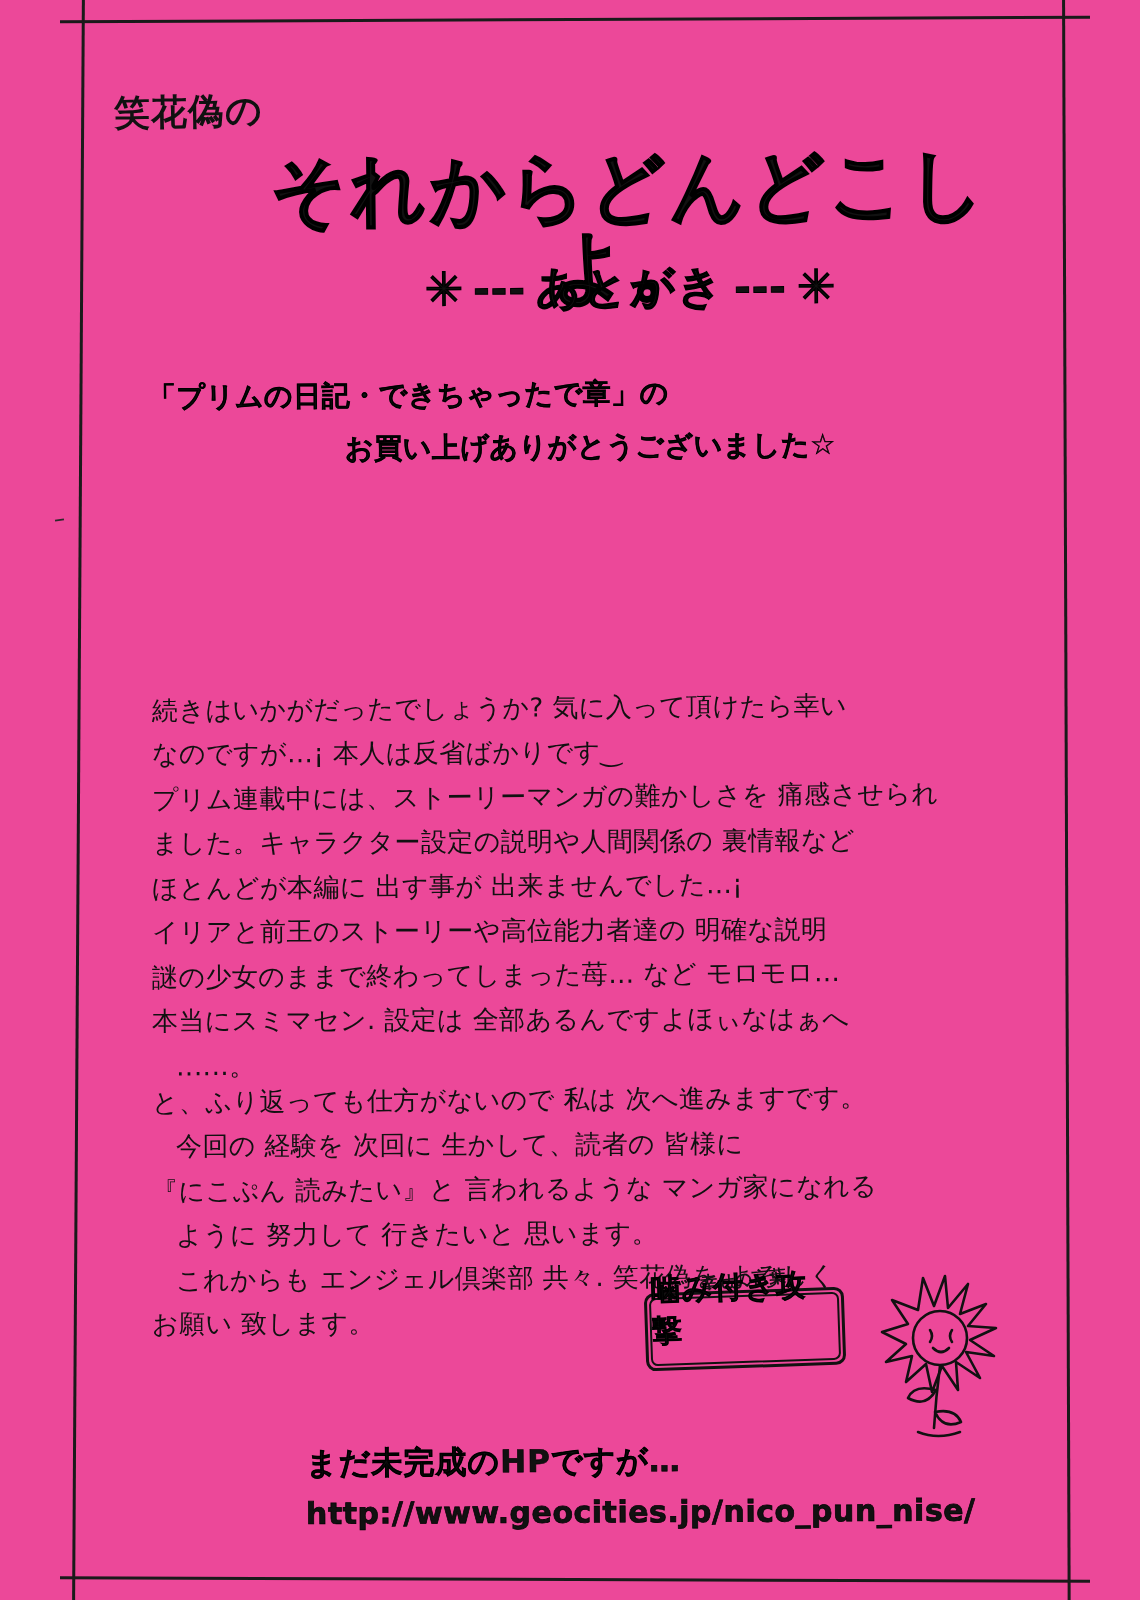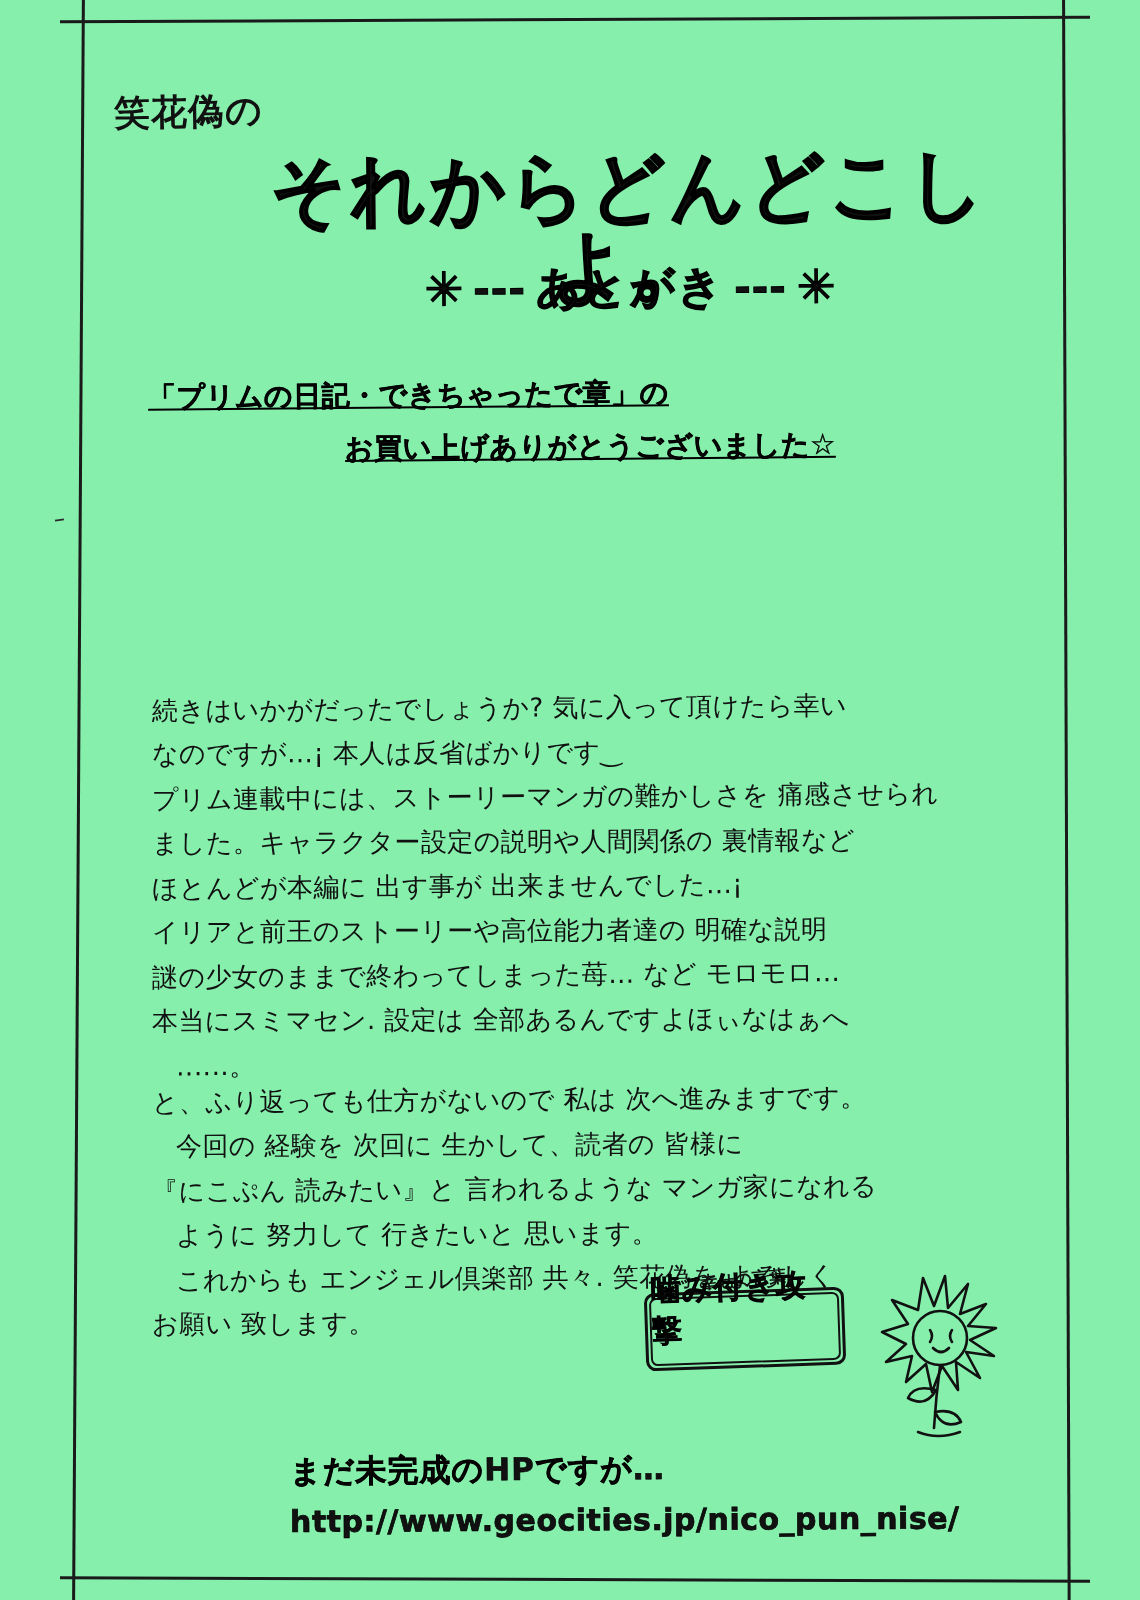--- a/index.html
+++ b/index.html
@@ -14,21 +14,21 @@
     overflow: hidden;
     font-family: "DejaVu Sans", sans-serif;
     color: #111111;
   }
 
   
   .page-sheet {
     position: absolute;
     left: 0; top: 0;
     width: 1140px; height: 1600px;
-    background: #86efac;
+    background: #ec4899;
   }
   .edge {
     position: absolute;
     background: #1a1a1a;
   }
   .edge-left {
     left: 82px; top: -20px;
     width: 3px; height: 1650px;
     transform: rotate(0.35deg);
     transform-origin: top center;
@@ -124,21 +124,20 @@
   
   .thanks {
     position: absolute;
     left: 30px;
     top: 332px;
     width: 900px;
     font-size: 28px;
     font-weight: bold;
     line-height: 1.55;
     letter-spacing: 0.5px;
-    text-decoration: underline;
     -webkit-text-stroke: 0.5px #000;
   }
   .thanks .l1 { display: block; text-align: left; padding-left: 18px; transform: rotate(-0.5deg); }
   .thanks .l2 { display: block; text-align: left; padding-left: 215px; transform: rotate(-0.5deg); margin-top: 10px; }
 
   
   .hand {
     font-family: "DejaVu Sans", sans-serif;
     font-size: 26px;
     line-height: 1.52;
@@ -213,24 +212,23 @@
     position: absolute;
     left: 760px;
     top: 1222px;
     width: 150px;
     height: 190px;
   }
 
   
   .footer {
     position: absolute;
-    left: 190px;
+    left: 206px;
     top: 1400px;
     width: 760px;
-    margin-top: 8px;
   }
   .hp-line {
     font-size: 31px;
     font-weight: bold;
     letter-spacing: 1px;
     -webkit-text-stroke: 0.6px #000;
     transform: rotate(-0.4deg);
   }
   .url-line {
     margin-top: 12px;

